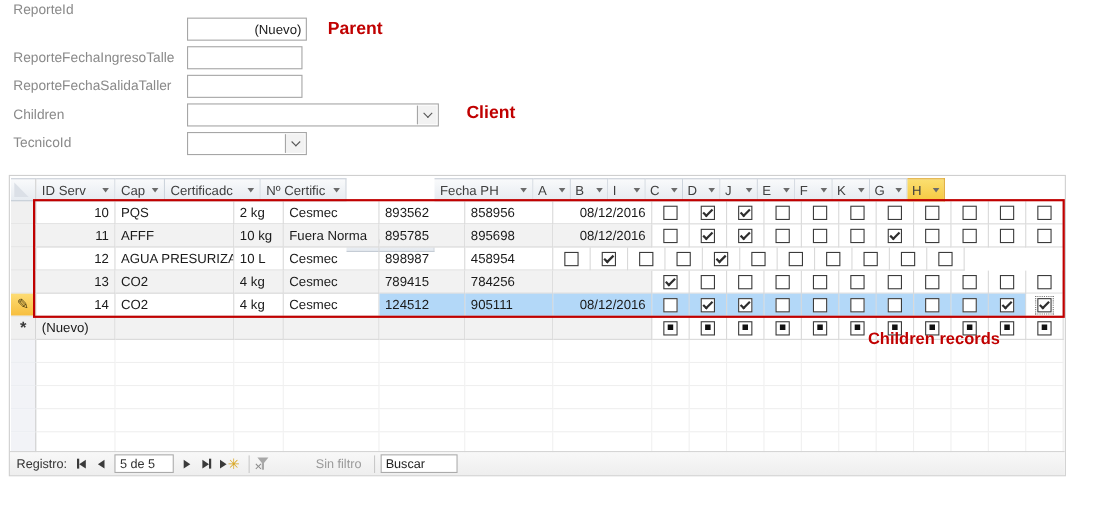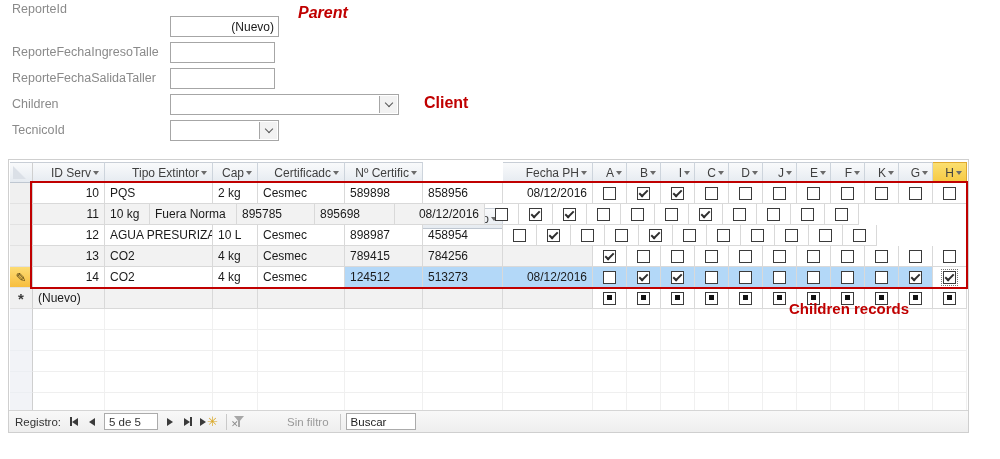--- a/index.html
+++ b/index.html
@@ -22,21 +22,21 @@
     border:1px solid #cfcfcf; background:#fff; overflow:hidden; }
   #grid { position:absolute; left:1px; top:2px; }
   .grow { display:flex; height:21px; }
   .gcell { height:21px; border-right:1px solid #d9d9d9; border-bottom:1px solid #d9d9d9;
     font-size:12px; color:#1a1a1a; display:flex; align-items:center; padding:0 5px;
     white-space:nowrap; overflow:hidden; }
   .gcell.r { justify-content:flex-end; }
   .gcell.c { justify-content:center; padding:0; }
   .hdr { background:linear-gradient(#f9fafb,#e6ebf1); border-right:1px solid #cdd4dc;
     border-top:1px solid #c8ced6; border-bottom:1px solid #bfc7d1; color:#3f3f3f; }
-  .hdr .lbl { flex:1; text-align:right; }
+  .hdr .lbl { flex:1; text-align:left; }
   .hdr.hsel { background:linear-gradient(#fbdf70,#f6c943); border-color:#dfa92f; }
   .sortarrow { width:0; height:0; border-left:3.5px solid transparent; border-right:3.5px solid transparent;
     border-top:4px solid #6a6a6a; margin-left:2px; flex:none; }
   .selcell { width:23px; flex:none; background:#f0f0f0; border-right:1px solid #cfcfcf;
     border-bottom:1px solid #e2e2e2; display:flex; align-items:center; justify-content:center;
     font-size:12px; color:#333; }
   .selcell.corner { background:linear-gradient(#f9fafb,#e6ebf1); border-top:1px solid #c8ced6;
     border-bottom:1px solid #bfc7d1; position:relative; }
   .selcell.corner::after { content:""; position:absolute; left:3px; bottom:3px;
     border-left:13px solid #dbe0e7; border-top:13px solid transparent; }
@@ -107,36 +107,32 @@
       <span class="chev"></span>
     </span>
   </div>
   <div class="tbox" style="left:170px; top:120px; width:109px;">
     <span></span>
     <span class="combo-btn">
       <span class="chev"></span>
     </span>
   </div>
 
-  <div class="annot" style="left:298px; top:4px;font-style:italic;">Parent</div>
+  <div class="annot" style="left:298px; top:18px;">Parent</div>
   <div class="annot" style="left:424px; top:94px;">Client</div>
 </div>
 
 <div id="sheet">
   <div id="grid">
       <div class="grow">
         <div class="selcell corner"></div>
         <div class="gcell hdr" style="width: 72px;">
           <div class="lbl">ID Serv</div>
           <div class="sortarrow"></div>
         </div>
-        <div class="gcell hdr" style="width: 108px;">
-          <div class="lbl">Tipo Extintor</div>
-          <div class="sortarrow"></div>
-        </div>
         <div class="gcell hdr" style="width: 45px;">
           <div class="lbl">Cap</div>
           <div class="sortarrow"></div>
         </div>
         <div class="gcell hdr" style="width: 87px;">
           <div class="lbl">Certificadc</div>
           <div class="sortarrow"></div>
         </div>
         <div class="gcell hdr" style="width: 78px;">
           <div class="lbl">Nº Certific</div>
@@ -194,21 +190,21 @@
           <div class="lbl">H</div>
           <div class="sortarrow"></div>
         </div>
       </div>
       <div class="grow">
         <div class="selcell"></div>
         <div class="gcell r" style="width: 72px;">10</div>
         <div class="gcell " style="width: 108px;">PQS</div>
         <div class="gcell " style="width: 45px;">2 kg</div>
         <div class="gcell " style="width: 87px;">Cesmec</div>
-        <div class="gcell " style="width: 78px;">589898</div>
+        <div class="gcell " style="width: 78px;">893562</div>
         <div class="gcell " style="width: 80px;">858956</div>
         <div class="gcell r" style="width: 90px;">08/12/2016</div>
         <div class="gcell c" style="width: 34px;">
           <div class="cbwrap">
             <div class="cb"></div>
           </div>
         </div>
         <div class="gcell c" style="width: 34px;">
           <div class="cbwrap">
             <div class="cb on"></div>
@@ -256,20 +252,21 @@
         </div>
         <div class="gcell c" style="width: 34px;">
           <div class="cbwrap">
             <div class="cb"></div>
           </div>
         </div>
       </div>
       <div class="grow">
         <div class="selcell"></div>
         <div class="gcell r altbg" style="width: 72px;">11</div>
+        <div class="gcell  altbg" style="width: 108px;">AFFF</div>
         <div class="gcell  altbg" style="width: 45px;">10 kg</div>
         <div class="gcell  altbg" style="width: 87px;">Fuera Norma</div>
         <div class="gcell  altbg" style="width: 78px;">895785</div>
         <div class="gcell  altbg" style="width: 80px;">895698</div>
         <div class="gcell r altbg" style="width: 90px;">08/12/2016</div>
         <div class="gcell c" style="width: 34px;">
           <div class="cbwrap">
             <div class="cb"></div>
           </div>
         </div>
@@ -453,21 +450,21 @@
           </div>
         </div>
       </div>
       <div class="grow">
         <div class="selcell pencil">✎</div>
         <div class="gcell r" style="width: 72px;">14</div>
         <div class="gcell " style="width: 108px;">CO2</div>
         <div class="gcell " style="width: 45px;">4 kg</div>
         <div class="gcell " style="width: 87px;">Cesmec</div>
         <div class="gcell  selblue" style="width: 78px;">124512</div>
-        <div class="gcell  selblue" style="width: 80px;">513273</div>
+        <div class="gcell  selblue" style="width: 80px;">905111</div>
         <div class="gcell r selblue" style="width: 90px;">08/12/2016</div>
         <div class="gcell c selblue" style="width: 34px;">
           <div class="cbwrap">
             <div class="cb"></div>
           </div>
         </div>
         <div class="gcell c selblue" style="width: 34px;">
           <div class="cbwrap">
             <div class="cb on"></div>
           </div>

